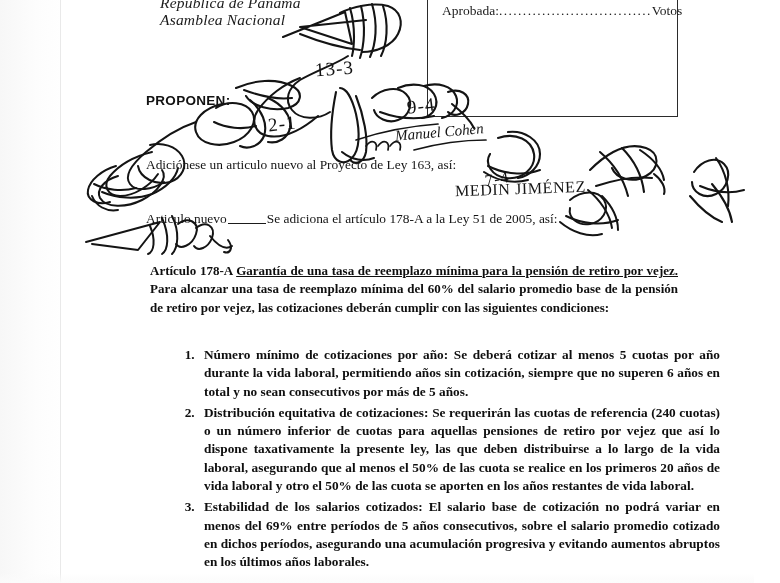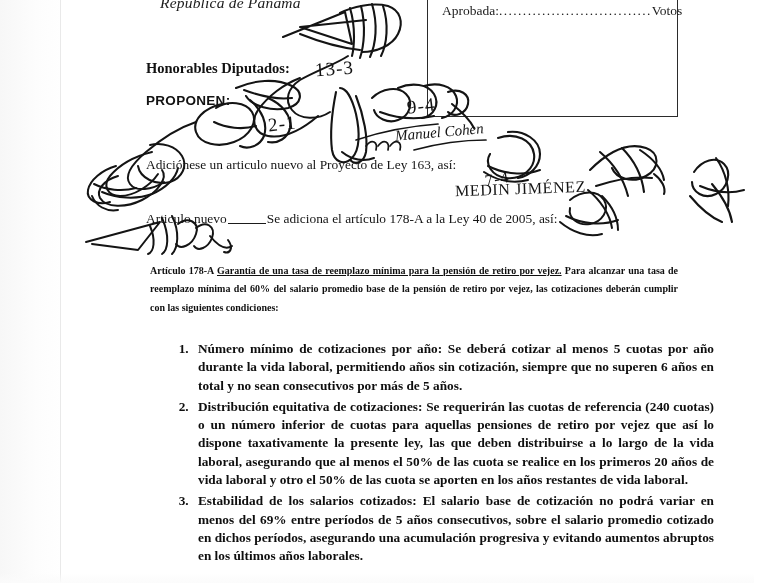--- a/index.html
+++ b/index.html
@@ -126,33 +126,33 @@
     margin: 0 1px -1px 1px;
   }
 
   .art-block {
     position: absolute;
     left: 150px;
     top: 262px;
     width: 528px;
     font-family: "Liberation Serif", serif;
     font-weight: bold;
-    font-size: 10px;
+    font-size: 13px;
     line-height: 18.3px;
     text-align: justify;
     color: #0f0f0f;
   }
   .art-block .titled { text-decoration: underline; }
 
   ol.conditions {
     position: absolute;
     left: 158px;
     top: 334px;
     width: 522px;
-    margin: 6px;
+    margin: 12px;
     padding: 0 0 0 28px;
     list-style-position: outside;
     font-family: "Liberation Serif", serif;
     font-weight: bold;
     font-size: 13.3px;
     line-height: 18.3px;
     text-align: justify;
     color: #0f0f0f;
   }
   ol.conditions > li {
@@ -192,32 +192,32 @@
 </head>
 <body>
 
 <div id="page">
 
   <div class="scan-gutter"></div>
   <div class="scan-edge-line"></div>
 
   <div class="letterhead">
     <span class="l1">República de Panamá</span>
+    <span class="l2">Asamblea Nacional</span>
   </div>
 
-  <div class="honorables">Honorables Diputados:</div>
   <div class="proponen">PROPONEN:</div>
 
   <div class="vote-box">
     <div class="vote-line vote-aprobada"><span>Aprobada:</span><span class="dots">................................</span><span>Votos</span></div>
   </div>
 
   <div class="para line-adicionese">Adiciónese un articulo nuevo al Proyecto de Ley 163, así:</div>
 
-  <div class="para line-articulo-nuevo"><span>Articulo nuevo</span><span class="blank-rule"></span><span>Se adiciona el artículo 178-A a la Ley 40 de 2005, así:</span></div>
+  <div class="para line-articulo-nuevo"><span>Articulo nuevo</span><span class="blank-rule"></span><span>Se adiciona el artículo 178-A a la Ley 51 de 2005, así:</span></div>
 
   <div class="art-block"><span>Artículo 178-A</span> <span class="titled">Garantía de una tasa de reemplazo mínima para la pensión de retiro por vejez.</span><span> Para alcanzar una tasa de reemplazo mínima del 60% del salario promedio base de la pensión de retiro por vejez, las cotizaciones deberán cumplir con las siguientes condiciones:</span></div>
 
   <ol class="conditions">
     <li>Número mínimo de cotizaciones por año: Se deberá cotizar al menos 5 cuotas por año durante la vida laboral, permitiendo años sin cotización, siempre que no superen 6 años en total y no sean consecutivos por más de 5 años.</li>
     <li>Distribución equitativa de cotizaciones: Se requerirán las cuotas de referencia (240 cuotas) o un número inferior de cuotas para aquellas pensiones de retiro por vejez que así lo dispone taxativamente la presente ley, las que deben distribuirse a lo largo de la vida laboral, asegurando que al menos el 50% de las cuota se realice en los primeros 20 años de vida laboral y otro el 50% de las cuota se aporten en los años restantes de vida laboral.</li>
     <li>Estabilidad de los salarios cotizados: El salario base de cotización no podrá variar en menos del 69% entre períodos de 5 años consecutivos, sobre el salario promedio cotizado en dichos períodos, asegurando una acumulación progresiva y evitando aumentos abruptos en los últimos años laborales.</li>
   </ol>
 
   <svg class="ink" viewBox="0 0 780 583">

